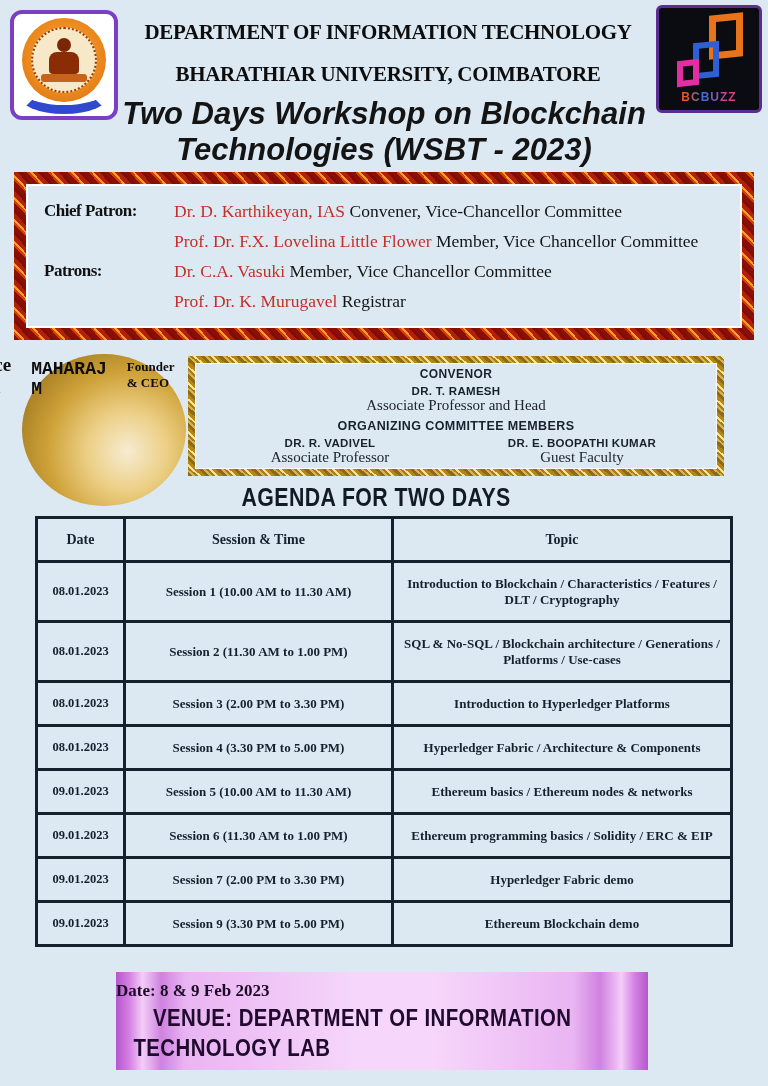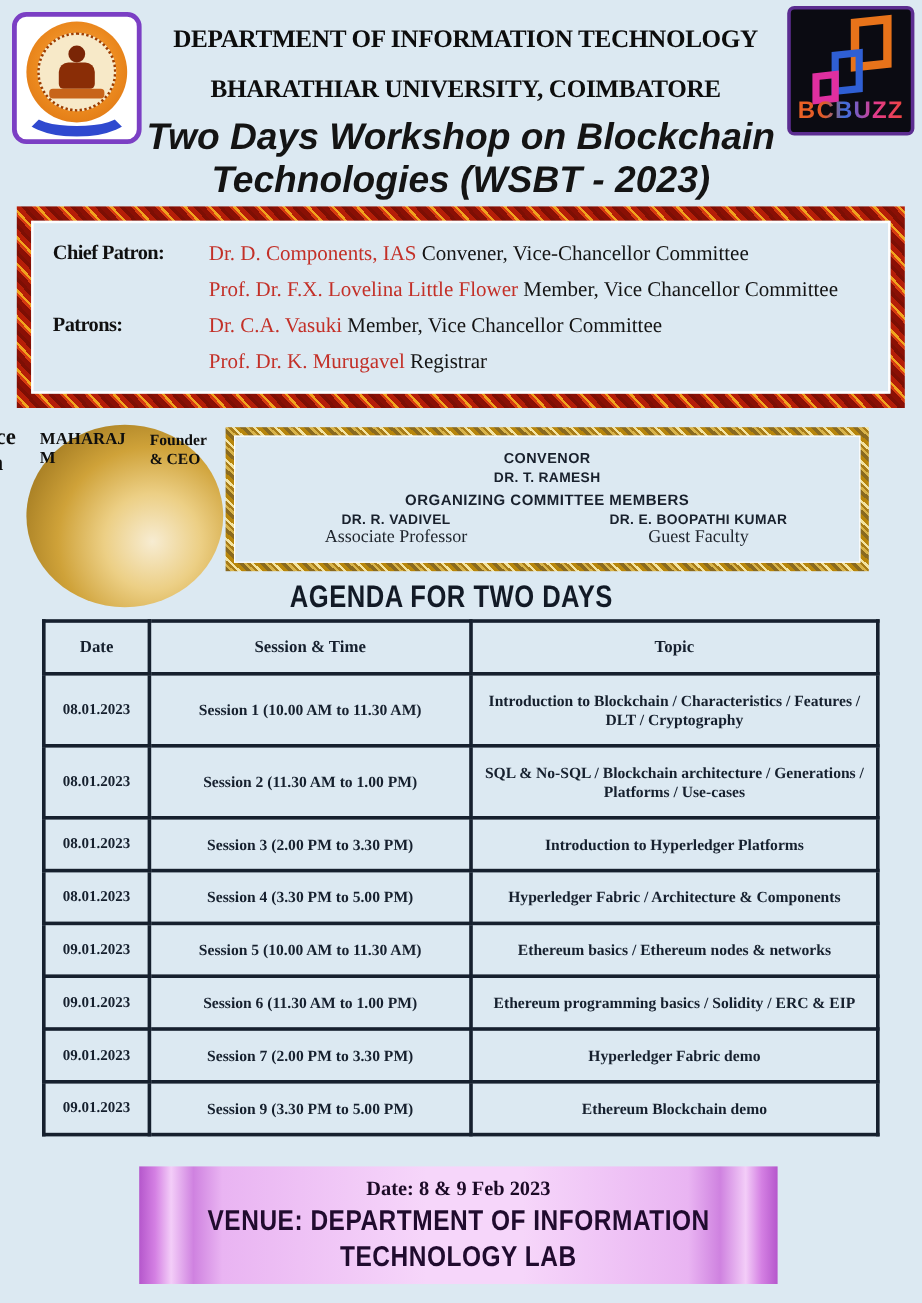--- a/index.html
+++ b/index.html
@@ -53,21 +53,21 @@
   .bcbuzz-logo {
     position:absolute; left:656px; top:5px; width:106px; height:108px;
     background:#0b0b12; border:3px solid #5c2d91; border-radius:6px; box-sizing:border-box;
   }
   .cube { position:absolute; border-style:solid; box-sizing:border-box; }
   .cube-orange { right:16px; top:6px; width:34px; height:44px; border-width:7px; border-color:#e8731a; transform:skewY(-6deg); }
   .cube-blue   { left:34px; top:34px; width:26px; height:36px; border-width:6px; border-color:#2f5fd4; transform:skewY(-6deg); }
   .cube-pink   { left:18px; top:52px; width:22px; height:26px; border-width:6px; border-color:#e02fa0; transform:skewY(-6deg); }
   .bcbuzz-text {
     position:absolute; bottom:6px; width:100%; text-align:center;
-    font-family:"Liberation Sans", sans-serif; font-weight:bold; font-size:20px; letter-spacing:1px;
+    font-family:"Liberation Sans", sans-serif; font-weight:bold; font-size:12px; letter-spacing:1px;
     background:linear-gradient(90deg,#f06423 0%,#e05a2a 28%,#3b6fe0 45%,#e23b8e 70%,#f0462a 100%);
     -webkit-background-clip:text; background-clip:text; color:transparent;
   }
 
   
   .patron-box {
     position:absolute; left:14px; top:172px; width:740px; height:168px;
     padding:12px; box-sizing:border-box;
     background:repeating-linear-gradient(47deg,#8a1005 0 4px,#d63b10 4px 6px,#f0a31e 6px 8px,#b51e08 8px 12px,#7d0f04 12px 15px);
   }
@@ -85,21 +85,21 @@
   .patron-role { color:#141414; }
 
   
   .resource-circle {
     position:absolute; left:22px; top:354px; width:164px; height:152px; border-radius:50%;
     background:radial-gradient(circle at 64% 64%, #f7ecd2 0%, #eccf85 28%, #cfa239 55%, #a37b22 82%, #7d5c16 100%);
     display:flex; flex-direction:row; justify-content:center; text-align:left;
     color:#0e0e0e; padding:0 6px; box-sizing:border-box;gap:20px;
   }
   .rc-title { font-weight:bold; font-size:19px; }
-  .rc-name  { font-weight:bold; font-size:14px; margin-top:5px; }
+  .rc-name  { font-weight:bold; font-size:18px; margin-top:5px;font-family:Liberation Mono, monospace; }
   .rc-role  { font-weight:bold; font-size:13px; margin-top:5px; }
   .rc-co    { font-weight:normal; font-size:13px; line-height:15px; }
 
   
   .committee-box {
     position:absolute; left:188px; top:356px; width:536px; height:120px;
     padding:7px; box-sizing:border-box;
     background:repeating-linear-gradient(43deg,#8a6a1f 0 3px,#d9b44a 3px 5px,#a87c18 5px 7px,#f3e3a0 7px 9px,#b8860b 9px 12px);
   }
   .committee-inner {
@@ -147,21 +147,21 @@
   tr.row-tall td { height:60px; }
   tr.row-std td { height:44px; }
 
   
   .footer-ribbon {
     position:absolute; left:116px; top:972px; width:532px; height:98px;
     background:linear-gradient(90deg,
       #b557cc 0%, #d480e3 2.5%, #f3cdf8 5%, #cf82e0 8.5%, #e9b4f2 13%,
       #f6d6fa 45%, #f6d6fa 60%, #e9b4f2 86%, #cf82e0 91%, #f3cdf8 95%,
       #d480e3 97.5%, #b557cc 100%);
-    display:flex; flex-direction:column; justify-content:center; text-align:center;
+    display:flex; flex-direction:column; justify-content:center; text-align:left;
     color:#1c0a26;
   }
   .footer-date { font-family:"Liberation Serif", serif; font-weight:bold; font-size:17px; }
   .footer-venue-line { margin-top:4px; }
   .footer-venue-line span {
     display:inline-block; transform:scaleX(0.85);
     font-family:"Liberation Sans", sans-serif; font-weight:bold; font-size:24px;
     line-height:26px; color:#200b2e; letter-spacing:0.5px;
   }
 </style>
@@ -189,21 +189,21 @@
   <div class="dept-line dept-2">BHARATHIAR UNIVERSITY, COIMBATORE</div>
   <div class="main-title">
     <div>Two Days Workshop on Blockchain</div>
     <div>Technologies (WSBT - 2023)</div>
   </div>
 
   <div class="patron-box">
     <div class="patron-inner">
       <div class="patron-label patron-label-chief">Chief Patron:</div>
       <div class="patron-row">
-        <span class="patron-name">Dr. D. Components, IAS</span>
+        <span class="patron-name">Dr. D. Karthikeyan, IAS</span>
         <span class="patron-role">Convener, Vice-Chancellor Committee</span>
       </div>
       <div class="patron-label patron-label-patrons">Patrons:</div>
       <div class="patron-row">
         <span class="patron-name">Prof. Dr. F.X. Lovelina Little Flower</span>
         <span class="patron-role">Member, Vice Chancellor Committee</span>
       </div>
       <div class="patron-row">
         <span class="patron-name">Dr. C.A. Vasuki</span>
         <span class="patron-role">Member, Vice Chancellor Committee</span>
@@ -224,20 +224,21 @@
       <div>Ltd</div>
     </div>
   </div>
 
   <div class="committee-box">
     <div class="committee-inner">
       <div class="cmt-row">
         <div class="cmt-block">
           <div class="cmt-heading">CONVENOR</div>
           <div class="cmt-name">DR. T. RAMESH</div>
+          <div class="cmt-role">Associate Professor and Head</div>
         </div>
       </div>
       <div class="cmt-members-heading">ORGANIZING COMMITTEE MEMBERS</div>
       <div class="cmt-row">
         <div class="cmt-block">
           <div class="cmt-name">DR. R. VADIVEL</div>
           <div class="cmt-role">Associate Professor</div>
         </div>
         <div class="cmt-block">
           <div class="cmt-name">DR. E. BOOPATHI KUMAR</div>

